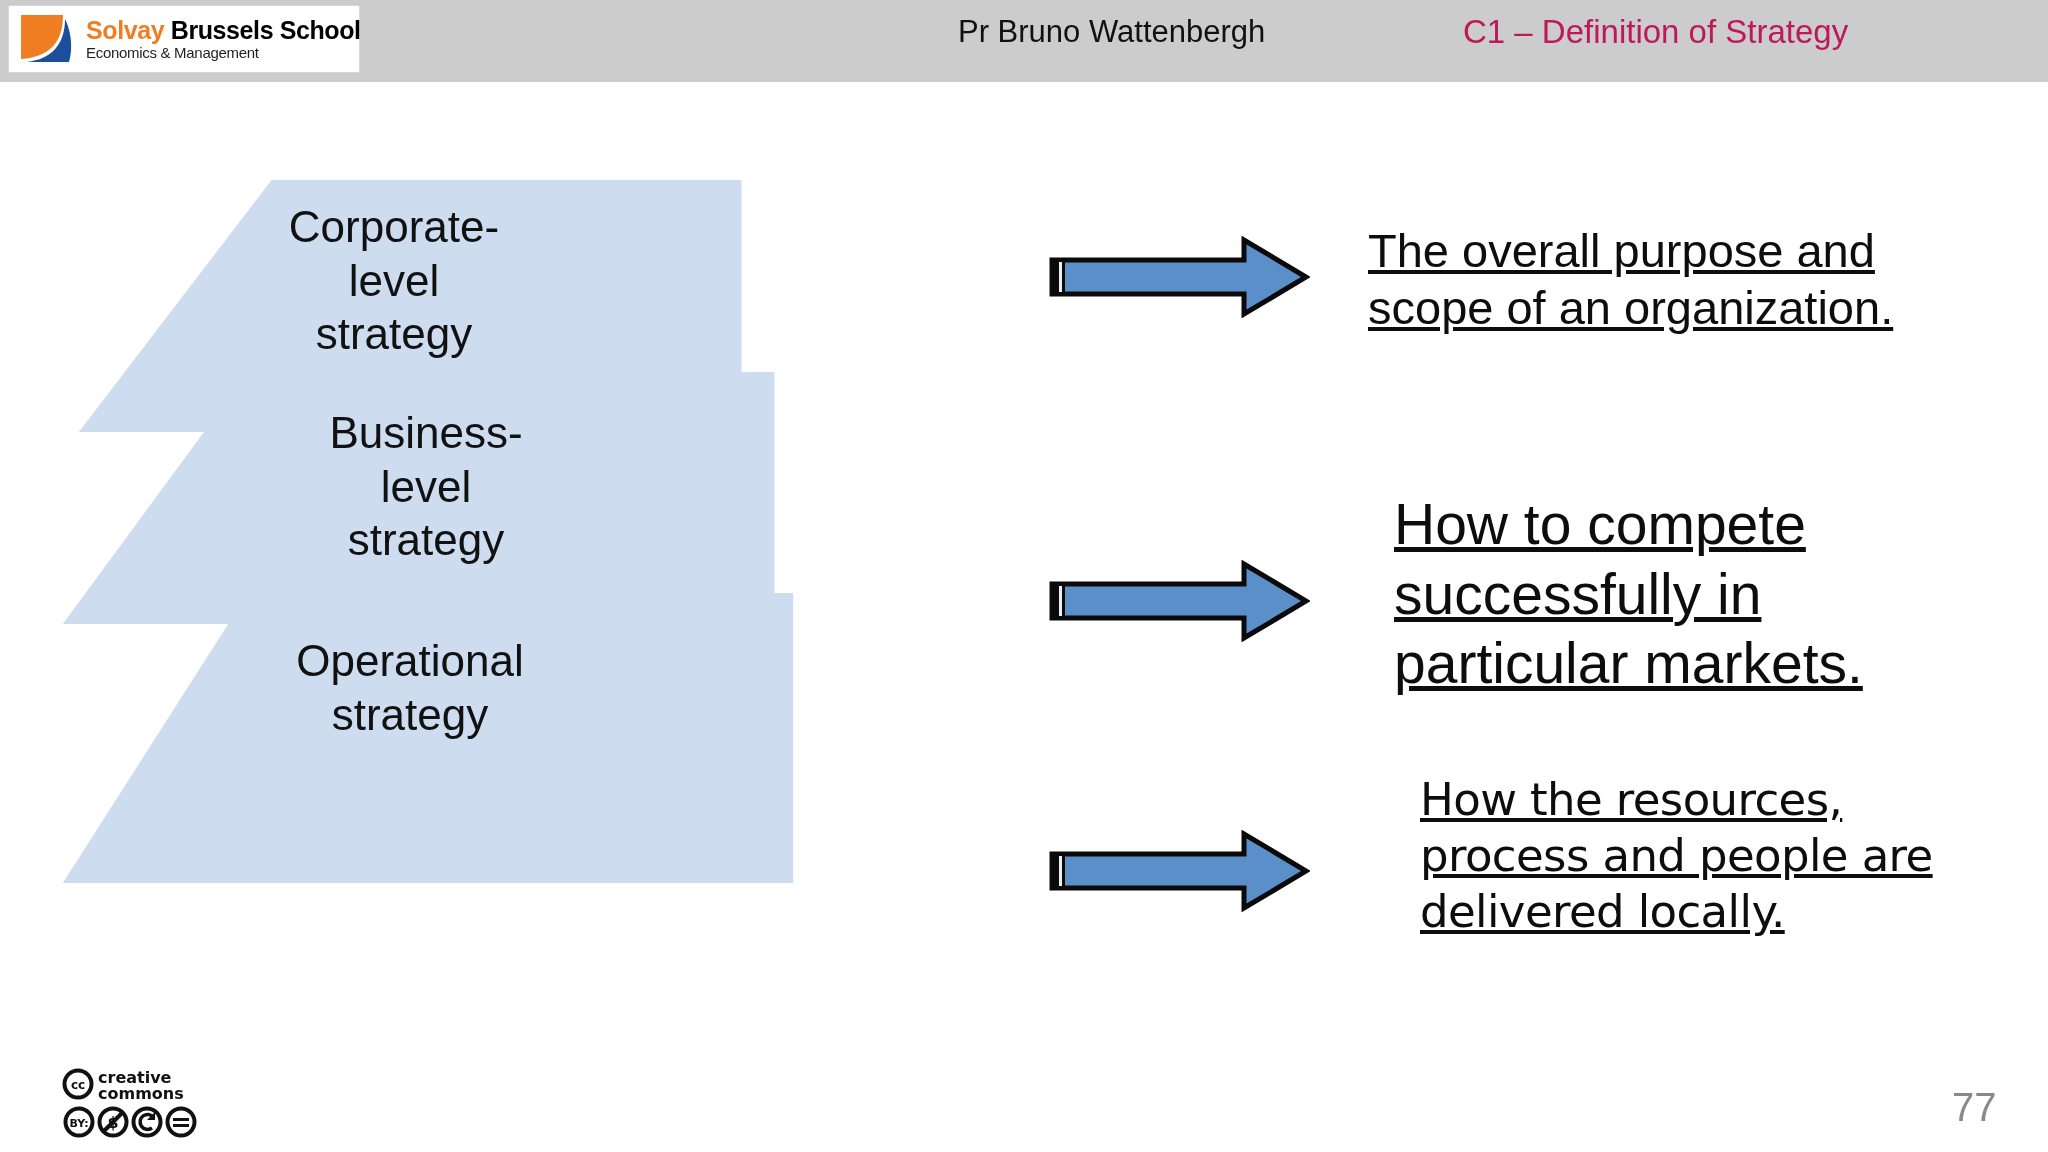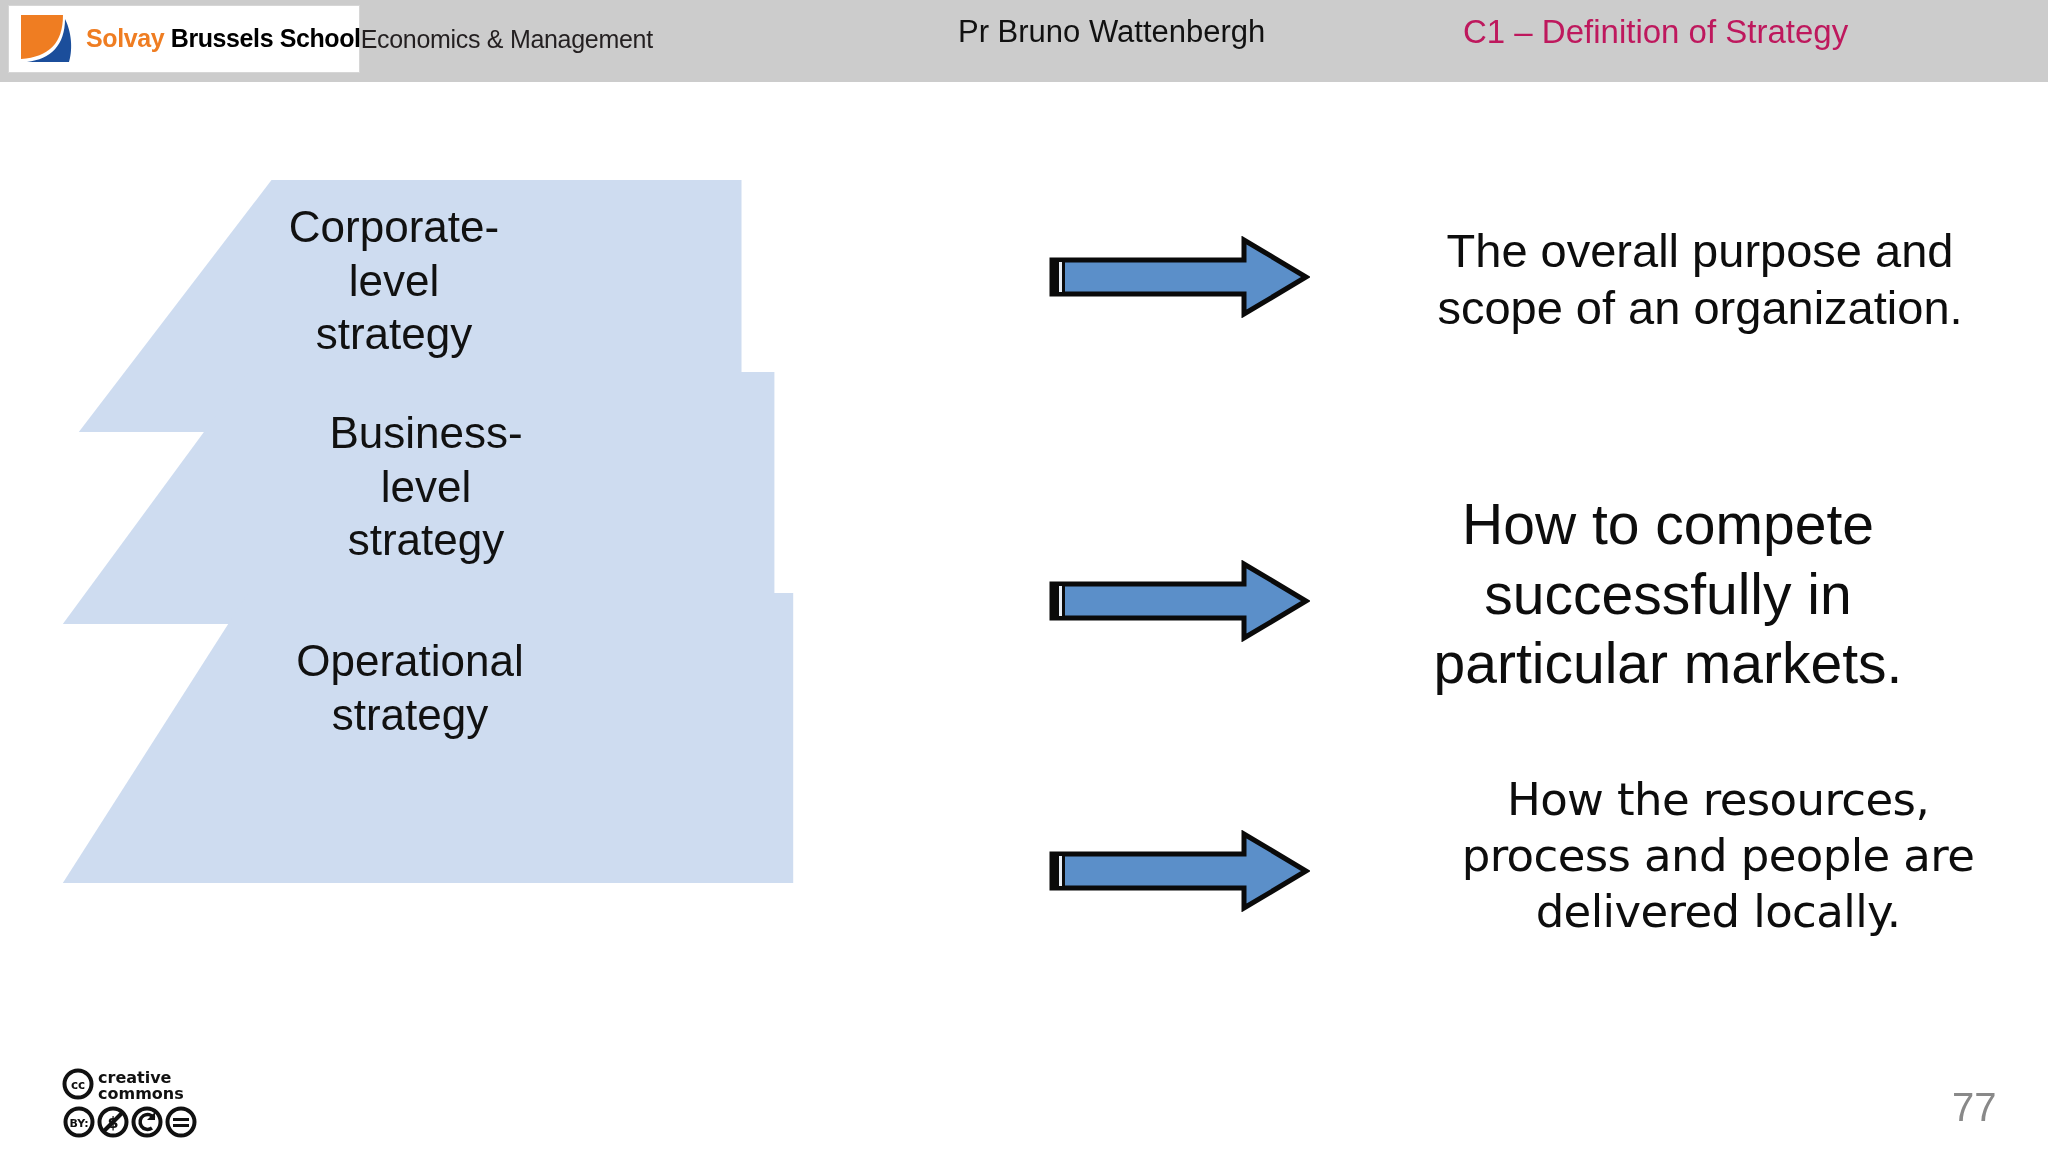--- a/index.html
+++ b/index.html
@@ -43,34 +43,34 @@
   .logo-mark {
     width: 58px;
     height: 52px;
     position: relative;
     flex: 0 0 auto;
     margin-right: 9px;
   }
   .logo-mark svg { display: block; }
   .logo-text {
     display: flex;
-    flex-direction: row;
+    flex-direction: column;
     justify-content: center;
     line-height: 1.02;
   }
   .logo-line1 {
     font-size: 25px;
     font-weight: bold;
     letter-spacing: -0.4px;
     white-space: nowrap;
   }
   .logo-line1 .solvay { color: #ef7d22; }
   .logo-line1 .bbs { color: #000000; }
   .logo-line2 {
-    font-size: 25px;
+    font-size: 15px;
     color: #231f20;
     letter-spacing: -0.3px;
     white-space: nowrap;
     margin-top: 1px;
   }
 
   .hdr-course {
     position: absolute;
     left: 464px;
     top: 16px;
@@ -146,22 +146,23 @@
     height: 82px;
   }
   .arrow svg { display: block; }
   .arrow-1 { left: 1048px; top: 236px; }
   .arrow-2 { left: 1048px; top: 560px; }
   .arrow-3 { left: 1048px; top: 830px; }
 
   
   .desc {
     position: absolute;
-    text-align: center;
+    text-align: left;
     color: #0d0d0d;
+    text-decoration: underline;
   }
   .desc-1 {
     left: 1368px;
     top: 222px;
     width: 664px;
     font-size: 47px;
     line-height: 1.22;
   }
   .desc-2 {
     left: 1394px;

